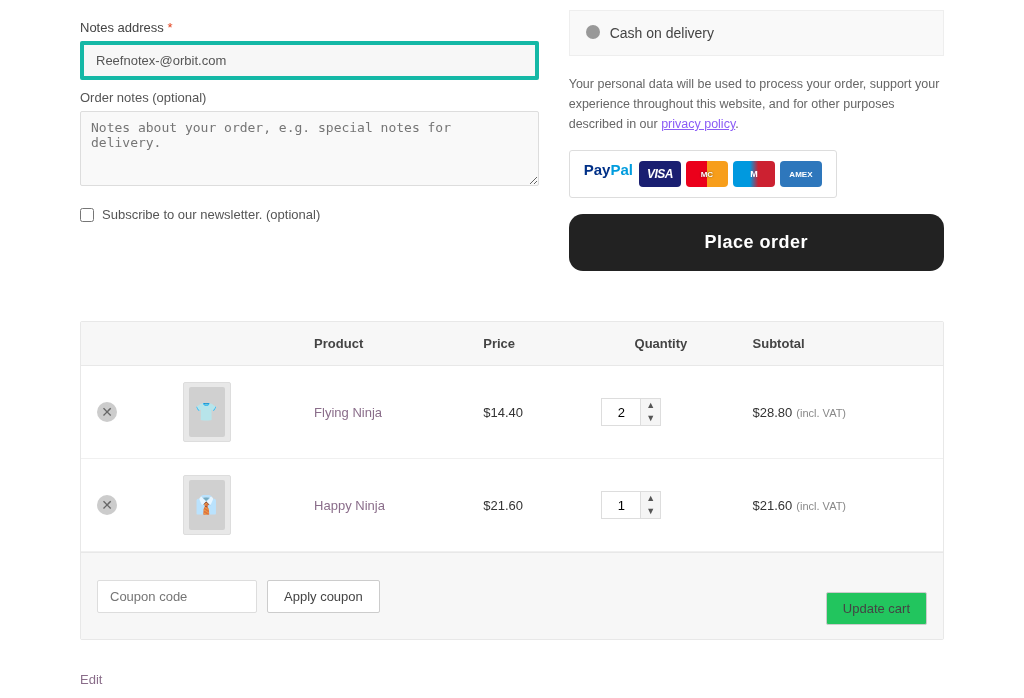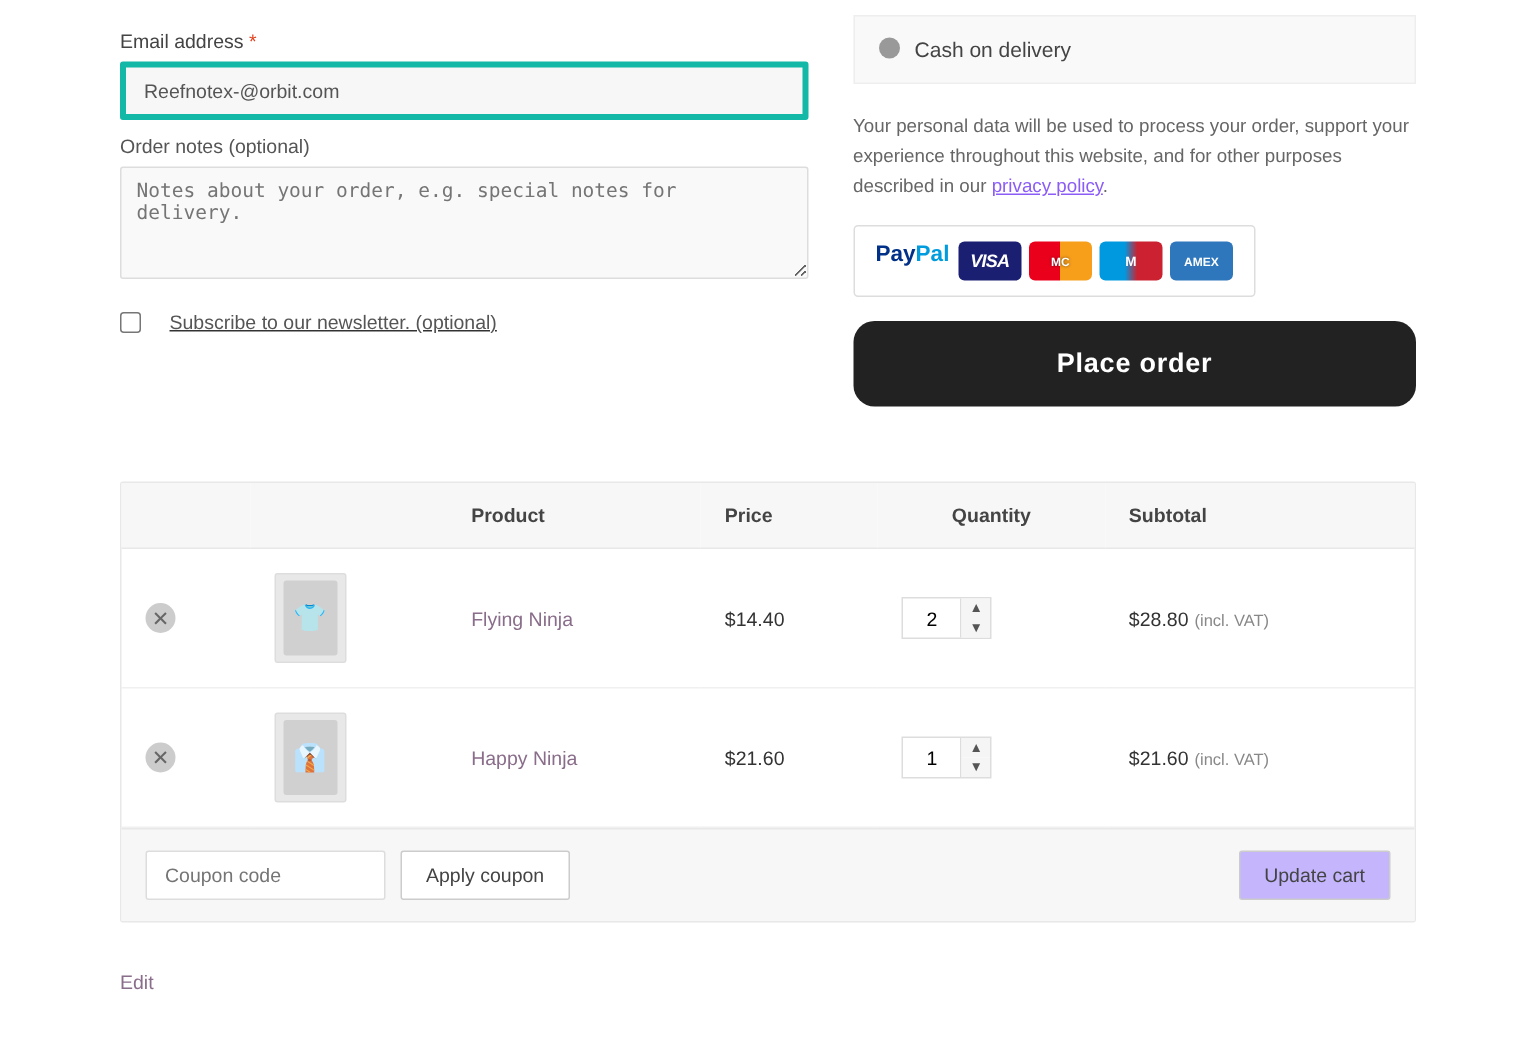--- a/index.html
+++ b/index.html
@@ -82,23 +82,22 @@
       font-size: 13px;
       color: #aaa;
       resize: vertical;
       border-radius: 2px;
     }
 
     
     .newsletter-row {
       display: flex;
       align-items: center;
-      gap: 19px;
+      gap: 8px;
       margin-top: 18px;
-      text-decoration: underline;
     }
     .newsletter-checkbox {
       width: 14px;
       height: 14px;
       border: 1px solid #bbb;
       cursor: pointer;
     }
     .newsletter-label {
       font-size: 13px;
       color: #555;
@@ -342,26 +341,27 @@
       background: #fff;
       border: 1px solid #ccc;
       font-size: 13px;
       color: #444;
       cursor: pointer;
       border-radius: 2px;
     }
     .spacer { flex: 1; }
     .update-cart-btn {
       padding: 8px 16px;
-      background: #c4b5fd;
+      background: #22c55e;
       border: 1px solid #ccc;
       font-size: 13px;
       color: #444;
       cursor: pointer;
       border-radius: 2px;
+      margin-top: 25px;
     }
 
     
     .edit-link {
       display: block;
       margin-top: 32px;
       font-size: 13px;
       color: #8a6d8a;
       text-decoration: none;
       padding-left: 80px;
@@ -373,21 +373,21 @@
   </style>
 </head>
 <body>
 
 <div class="page-wrapper">
 
   <div class="left-col">
 
     <div class="order-notes-section">
       <div class="field-label">
-        <span>Email address</span>
+        <span>Notes address</span>
         <span class="required">*</span>
       </div>
       <input type="email" class="email-input" value="Reefnotex-@orbit.com" style="">
     </div>
 
 
     <div class="order-notes-section">
       <div class="order-notes-label">Order notes (optional)</div>
       <textarea class="order-notes-textarea" placeholder="Notes about your order, e.g. special notes for delivery." style=""></textarea>
     </div>

